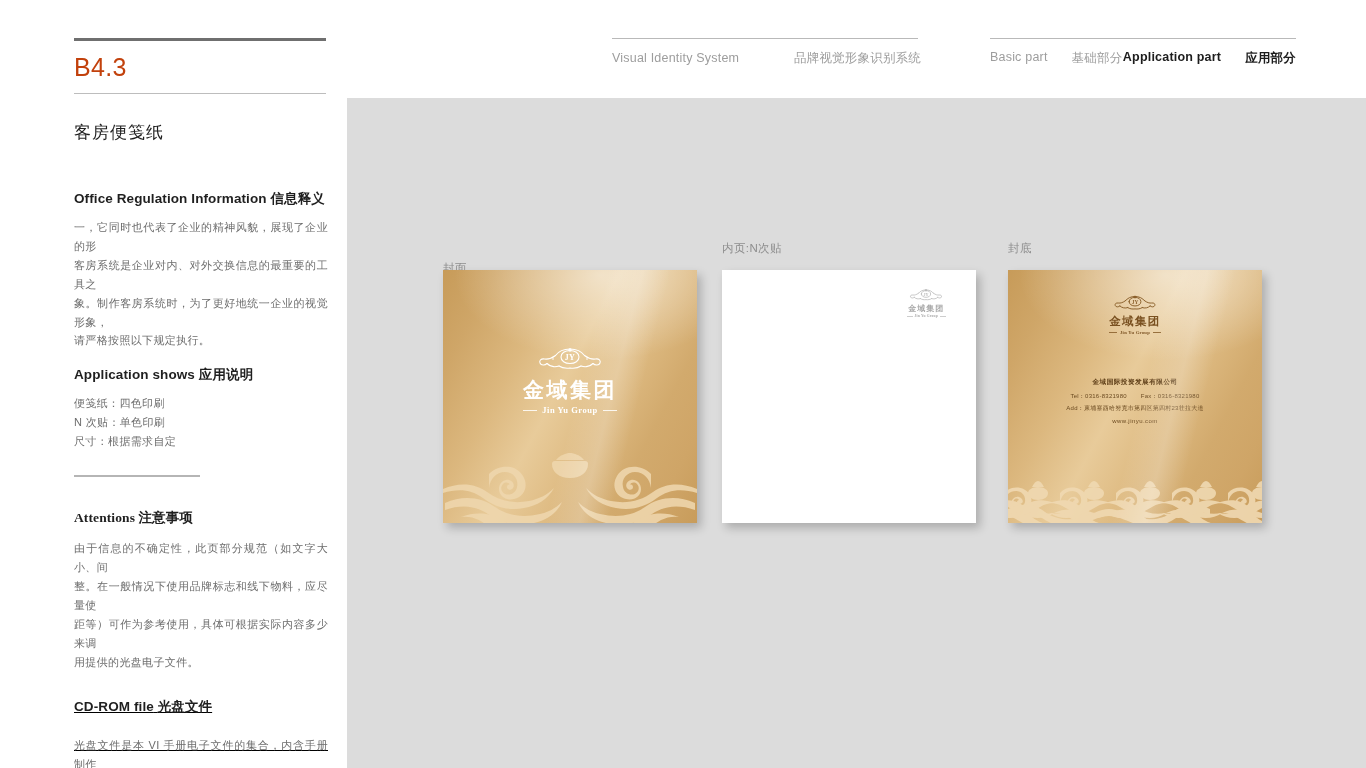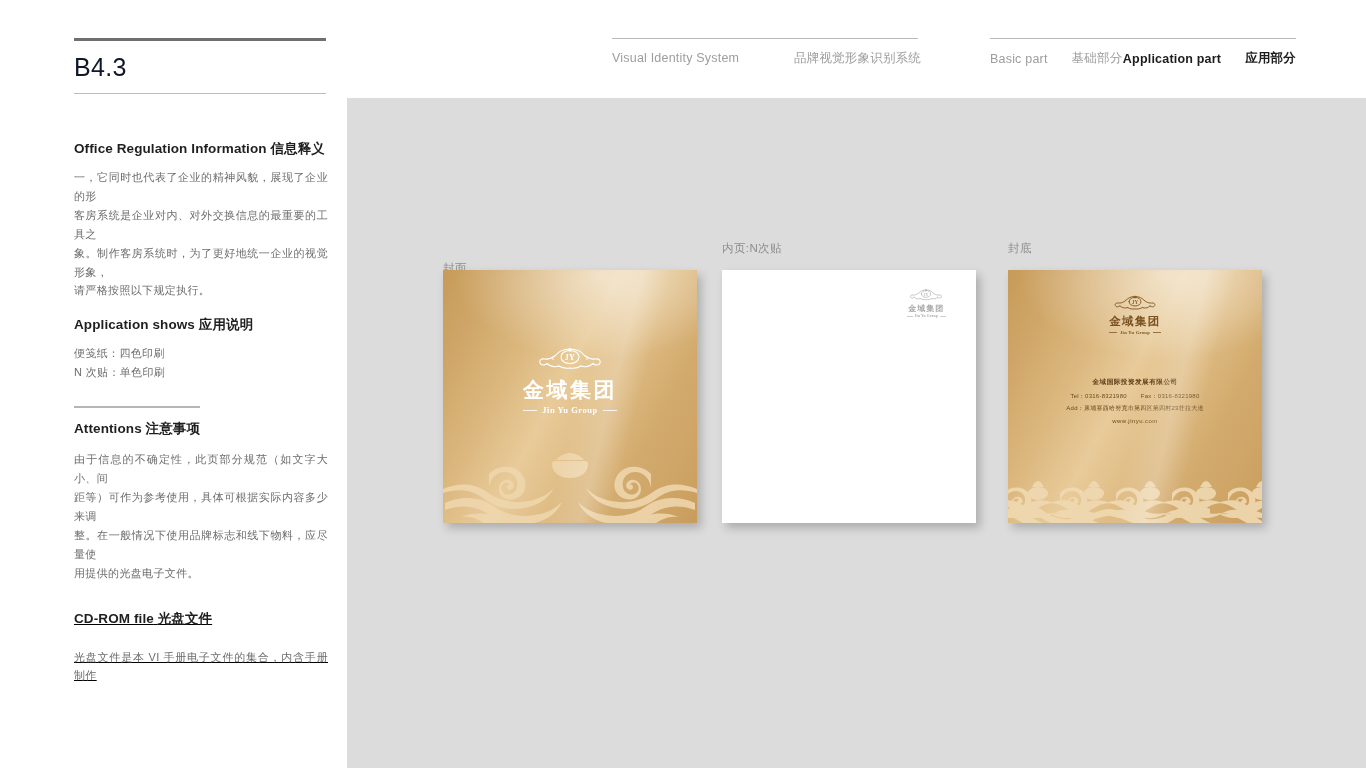--- a/index.html
+++ b/index.html
@@ -45,21 +45,21 @@
     align-items: baseline;
     white-space: nowrap;
   }
   .nav-item {
     font-size: 12.5px;
     color: #9d9d9d;
     letter-spacing: .2px;
   }
   .nav-item.cn { margin-left: 24px; }
   .nav-item.active { color: #1d1d1d; font-weight: 600; }
-  .nav-slot { display: flex; align-items: center; }
+  .nav-slot { display: flex; align-items: flex-start; }
   .nav-group.left  .nav-slot:first-child { width: 158px; }
   .nav-group.right .nav-slot:first-child { width: 158px; }
 
   
   .sidebar {
     position: absolute;
     left: 74px;
     top: 38px;
     width: 254px;
   }
@@ -68,21 +68,21 @@
     background: #6f6f6f;
     width: 252px;
   }
   .rule-thin {
     height: 1px;
     background: #bdbdbd;
     width: 252px;
   }
   .page-code {
     font-size: 25px;
-    color: #0f172a;
+    color: #c2410c;
     letter-spacing: .3px;
     padding: 14px 0 13px 0;
     line-height: 1;
   }
   .page-title {
     font-size: 17px;
     color: #1e1e1e;
     padding-top: 27px;
     letter-spacing: 1px;
   }
@@ -251,20 +251,21 @@
         </div>
       </div>
     </div>
 
   </div>
 
   <div class="sidebar">
     <div class="rule-thick"></div>
     <div class="page-code">B4.3</div>
     <div class="rule-thin"></div>
+    <div class="page-title">客房便笺纸</div>
 
     <div class="section" style="margin-top:46px;">
       <div class="section-h">
         <span>Office Regulation Information</span>
         <span class="cn">信息释义</span>
       </div>
       <div class="section-body">
         <span class="line">一，它同时也代表了企业的精神风貌，展现了企业的形</span>
         <span class="line">客房系统是企业对内、对外交换信息的最重要的工具之</span>
         <span class="line">象。制作客房系统时，为了更好地统一企业的视觉形象，</span>
@@ -273,34 +274,35 @@
     </div>
 
     <div class="section" style="margin-top:16px;">
       <div class="section-h">
         <span>Application shows</span>
         <span class="cn">应用说明</span>
       </div>
       <div class="section-body">
         <span class="line">便笺纸：四色印刷</span>
         <span class="line">N 次贴：单色印刷</span>
+        <span class="line">尺寸：根据需求自定</span>
       </div>
     </div>
 
     <div class="sep-rule"></div>
 
-    <div class="section" style="margin-top:12px;">
+    <div class="section" style="margin-top:32px;font-family:Liberation Serif, serif;">
       <div class="section-h">
         <span>Attentions</span>
         <span class="cn">注意事项</span>
       </div>
       <div class="section-body" style="margin-top:12px;">
         <span class="line">由于信息的不确定性，此页部分规范（如文字大小、间</span>
+        <span class="line">整。在一般情况下使用品牌标志和线下物料，应尽量使</span>
         <span class="line">距等）可作为参考使用，具体可根据实际内容多少来调</span>
-        <span class="line">整。在一般情况下使用品牌标志和线下物料，应尽量使</span>
         <span class="line">用提供的光盘电子文件。</span>
       </div>
     </div>
 
     <div class="section" style="margin-top:27px;text-decoration:underline;">
       <div class="section-h">
         <span>CD-ROM file</span>
         <span class="cn">光盘文件</span>
       </div>
       <div class="section-body" style="margin-top:20px;">

